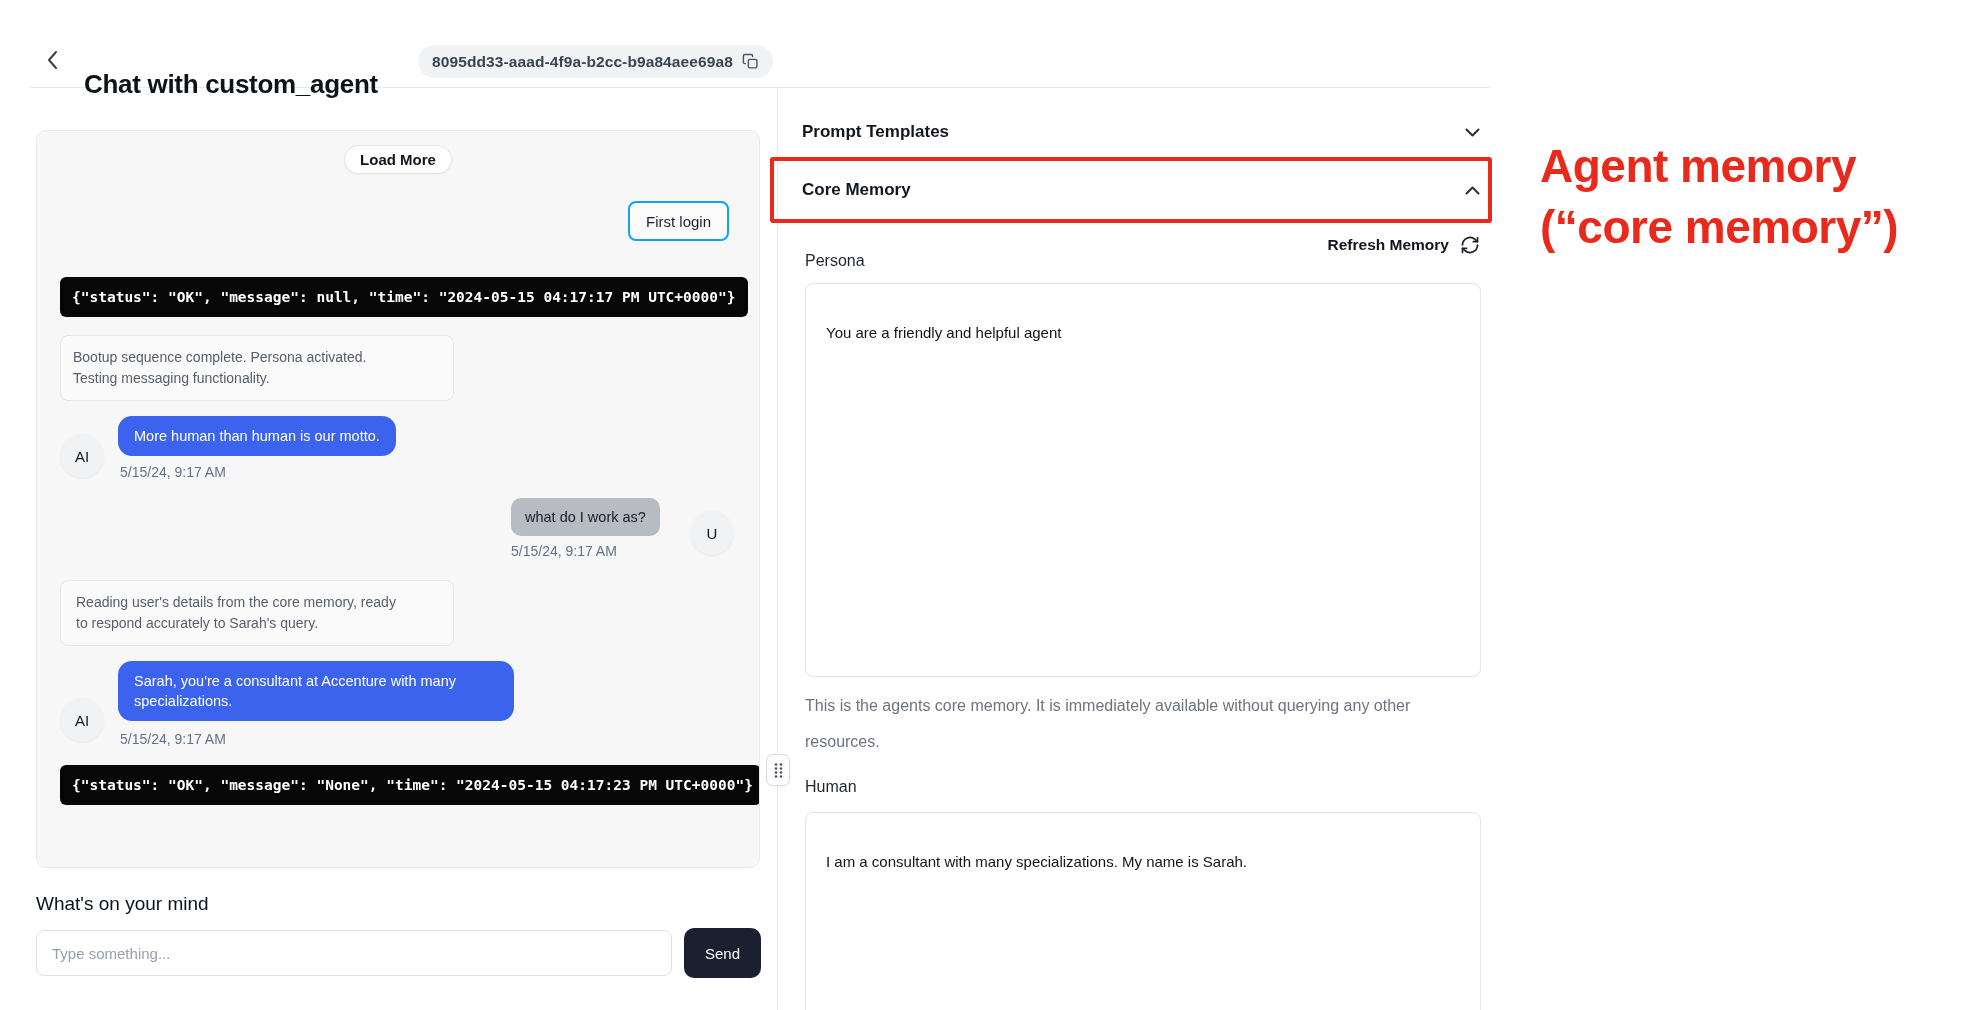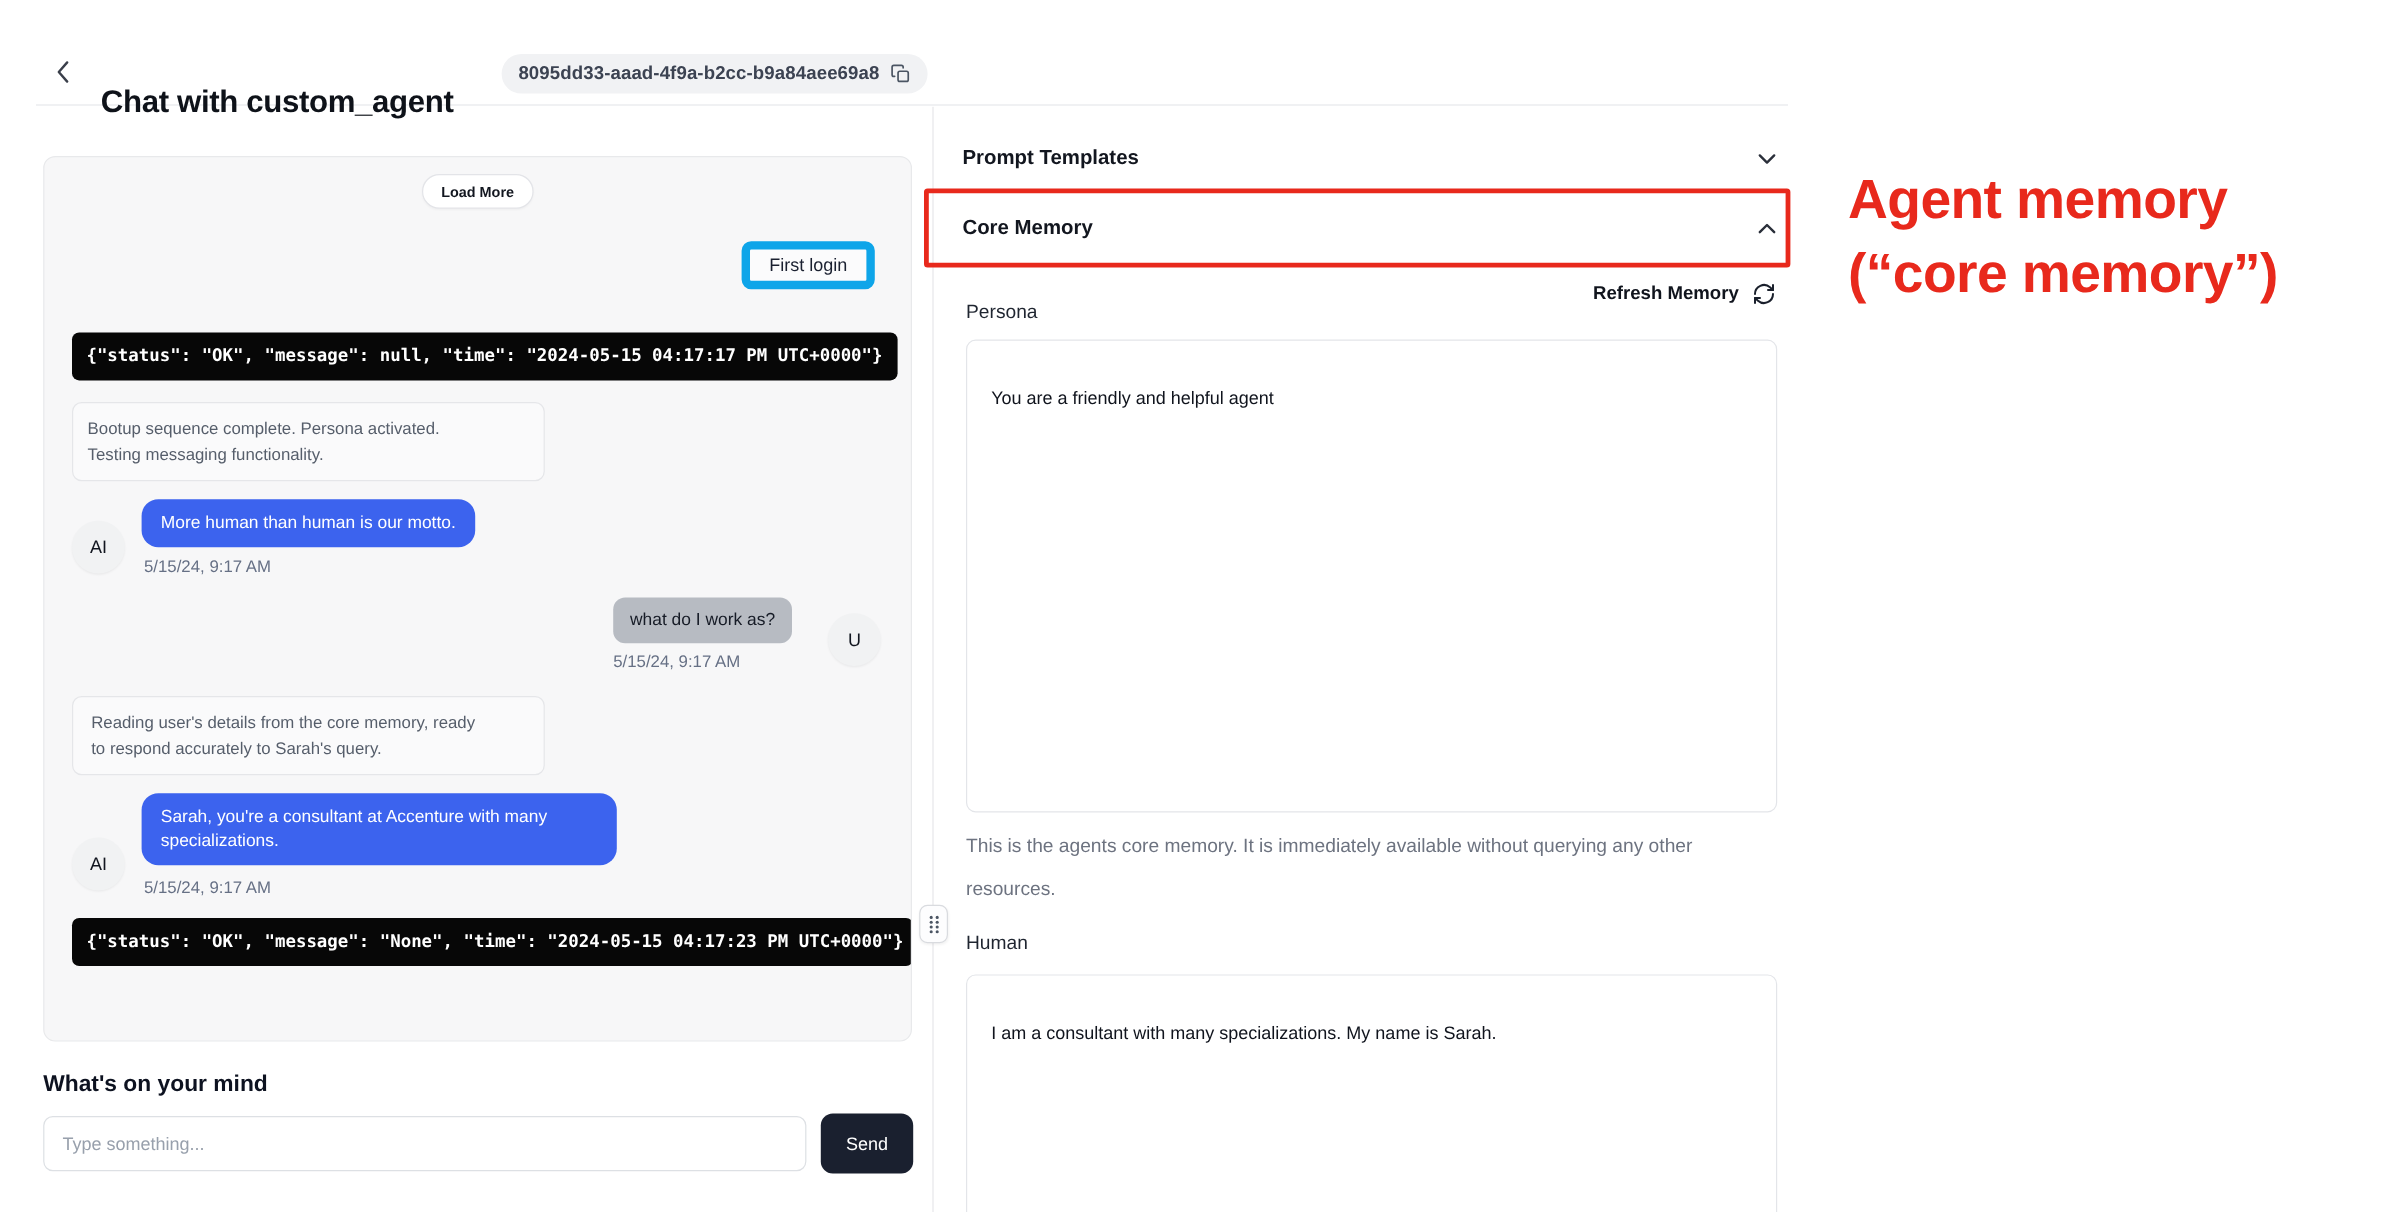--- a/index.html
+++ b/index.html
@@ -10,22 +10,22 @@
   
   .header { position:absolute; left:30px; top:0; width:1460px; height:88px; border-bottom:1px solid #e7e8eb; }
   .back-btn { position:absolute; left:8px; top:46px; width:28px; height:28px; display:flex; align-items:center; justify-content:center; cursor:pointer; background:none; border:none; }
   .page-title { position:absolute; left:54px; top:44px; font-size:26px; font-weight:800; letter-spacing:-0.3px; color:#0e1219;margin-top:25px; }
   .agent-badge { position:absolute; left:388px; top:45px; height:33px; display:flex; align-items:center; gap:9px; background:#f1f2f4; border-radius:17px; padding:0 14px; }
   .agent-badge .id-text { font-size:15.5px; font-weight:700; color:#3c4352; letter-spacing:0.1px; }
   .icon-btn { background:none; border:none; display:flex; align-items:center; justify-content:center; cursor:pointer; padding:0; }
 
   
   .chat-card { position:absolute; left:36px; top:130px; width:724px; height:738px; background:#f7f7f8; border:1px solid #e8e9eb; border-radius:10px; overflow:hidden; }
-  .load-more { position:absolute; top:14px; left:50%; transform:translateX(-50%); height:29px; padding:0 15px; background:#fff; border:1px solid #e3e4e8; border-radius:999px; font-size:12px; font-weight:600; color:#12161f; box-shadow:0 1px 2px rgba(0,0,0,0.04); cursor:pointer; font-family:inherit; }
-  .first-login { position:absolute; top:70px; right:30px; height:40px; display:flex; align-items:center; padding:0 16px; background:#fbfbfc; border:7px solid #0ea5e9; border-radius:8px; font-size:15px; color:#1a2030; }
+  .load-more { position:absolute; top:14px; left:50%; transform:translateX(-50%); height:29px; padding:0 15px; background:#fff; border:1px solid #e3e4e8; border-radius:999px; font-size:15px; font-weight:600; color:#12161f; box-shadow:0 1px 2px rgba(0,0,0,0.04); cursor:pointer; font-family:inherit; }
+  .first-login { position:absolute; top:70px; right:30px; height:40px; display:flex; align-items:center; padding:0 16px; background:#fbfbfc; border:2px solid #0ea5e9; border-radius:8px; font-size:15px; color:#1a2030; }
   .status-bar { position:absolute; left:23px; height:40px; display:flex; align-items:center; background:#070707; border-radius:6px; padding:0 12px; font-family:"DejaVu Sans Mono", monospace; font-size:14.5px; font-weight:700; color:#fff; white-space:nowrap; overflow:hidden; }
   .status-1 { top:146px; width:688px; }
   .status-2 { top:634px; right:-2px; width:auto; left:23px; }
   .system-msg { position:absolute; left:23px; width:394px; background:#fafafb; border:1px solid #e5e6e9; border-radius:8px; padding:11px 15px; font-size:14px; line-height:21px; color:#565e6b; }
   .system-1 { top:204px;padding-left:12px; }
   .system-2 { top:449px; }
   .sys-line { display:block; }
   .avatar { position:absolute; width:44px; height:44px; border-radius:50%; background:#f1f2f3; box-shadow:0 1px 2px rgba(0,0,0,0.06); display:flex; align-items:center; justify-content:center; font-size:15px; font-weight:500; color:#12161f; }
   .bubble { position:absolute; border-radius:14px; font-size:14.5px; line-height:20px; }
   .bubble-ai { background:#3c63ee; color:#fff; padding:10px 16px; }
@@ -36,21 +36,21 @@
   .ai1-time { left:83px; top:333px; }
   .user1-bubble { left:474px; top:367px; }
   .user1-avatar { left:653px; top:380px; }
   .user1-time { left:474px; top:412px; }
   .ai2-avatar { left:23px; top:567px; }
   .ai2-bubble { left:81px; top:530px; width:396px; }
   .ai2-time { left:83px; top:600px; }
   .bubble-line { display:block; }
 
   
-  .composer-label { position:absolute; left:36px; top:893px; font-size:19px; font-weight:700; color:#0d1220; }
+  .composer-label { position:absolute; left:36px; top:893px; font-size:19px; font-weight:400; color:#0d1220; }
   .composer-input { position:absolute; left:36px; top:930px; width:636px; height:46px; border:1px solid #dde0e4; border-radius:8px; background:#fff; padding:0 15px; font-size:15px; font-family:inherit; color:#10141d; outline:none; }
   .composer-input::placeholder { color:#98a0ac; }
   .send-btn { position:absolute; left:684px; top:928px; width:77px; height:50px; background:#1a202f; color:#fff; border:none; border-radius:10px; font-size:15px; font-weight:400; font-family:inherit; cursor:pointer; }
 
   
   .v-divider { position:absolute; left:777px; top:89px; width:1px; height:921px; background:#e6e7ea; }
   .drag-handle { position:absolute; left:766px; top:754px; width:24px; height:32px; background:#fdfdfe; border:1px solid #d9dbdf; border-radius:7px; display:flex; align-items:center; justify-content:center; cursor:col-resize; box-shadow:0 1px 2px rgba(0,0,0,0.05); }
 
   
   .section-header { position:absolute; display:flex; align-items:center; justify-content:space-between; cursor:pointer; }

